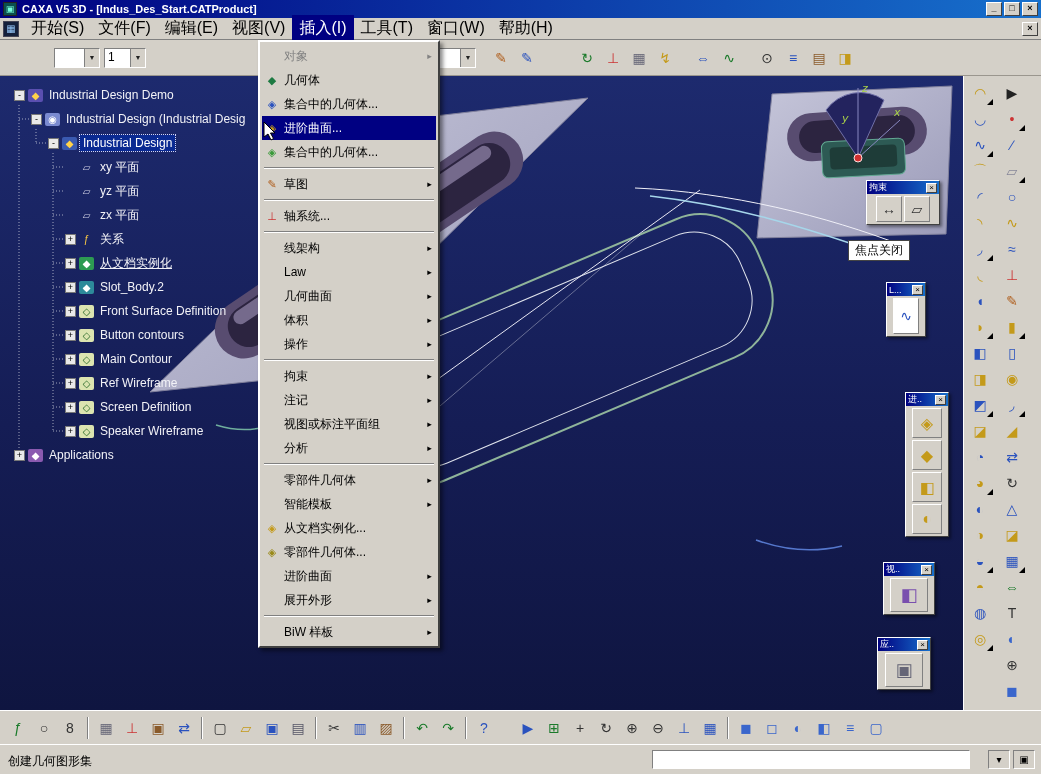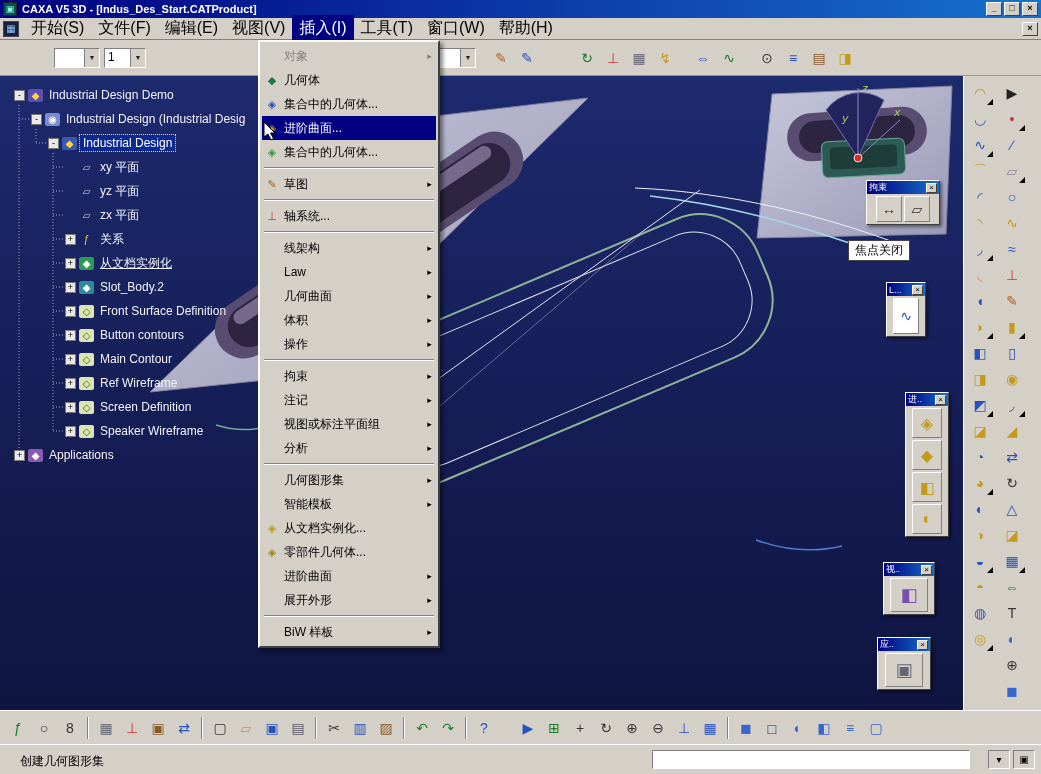--- a/index.html
+++ b/index.html
@@ -80,21 +80,21 @@
     border:3px solid transparent;border-right-color:#000;border-bottom-color:#000}
 
   
   .bottom-toolbar{position:absolute;left:0;top:710px;width:1041px;height:34px;background:#d4d0c8;
     border-top:1px solid #fff;display:flex;align-items:center;padding:0 5px}
   .bsep{width:2px;height:22px;border-left:1px solid #808080;border-right:1px solid #fff;
     margin:0 4px;flex:0 0 auto}
   .bwsep{width:18px;flex:0 0 auto}
   .statusbar{position:absolute;left:0;top:744px;width:1041px;height:30px;background:#d4d0c8;
     border-top:1px solid #fff;font-size:12px}
-  .status-msg{position:absolute;left:20px;top:8px}
+  .status-msg{position:absolute;left:8px;top:8px}
   .cmd{position:absolute;left:652px;top:5px;width:318px;height:19px;border:1px solid;
     border-color:#808080 #fff #fff #808080;background:#fff;font-size:12px;padding:0 3px;
     font-family:"Liberation Sans","DejaVu Sans",sans-serif}
   .sbtns{position:absolute;right:6px;top:5px;display:flex;gap:3px}
   .sbtn{width:22px;height:19px;border:1px solid;border-color:#808080 #fff #fff #808080;
     background:#d4d0c8;text-align:center;font-size:10px;line-height:17px}
 
   
   .insert-menu{position:absolute;left:258px;top:40px;width:182px;background:#d4d0c8;
     border:2px solid;border-color:#fff #404040 #404040 #fff;
@@ -570,21 +570,21 @@
       <span class="mi-arrow">▸</span>
     </div>
     <div class="mi">
       <span class="mi-icon"></span>
       <span class="mi-label">分析</span>
       <span class="mi-arrow">▸</span>
     </div>
     <div class="msep"></div>
     <div class="mi">
       <span class="mi-icon"></span>
-      <span class="mi-label">几何图形集</span>
+      <span class="mi-label">零部件几何体</span>
       <span class="mi-arrow">▸</span>
     </div>
     <div class="mi">
       <span class="mi-icon"></span>
       <span class="mi-label">智能模板</span>
       <span class="mi-arrow">▸</span>
     </div>
     <div class="mi">
       <span class="mi-icon" style="color: rgb(196, 154, 26);">◈</span>
       <span class="mi-label">从文档实例化...</span>

